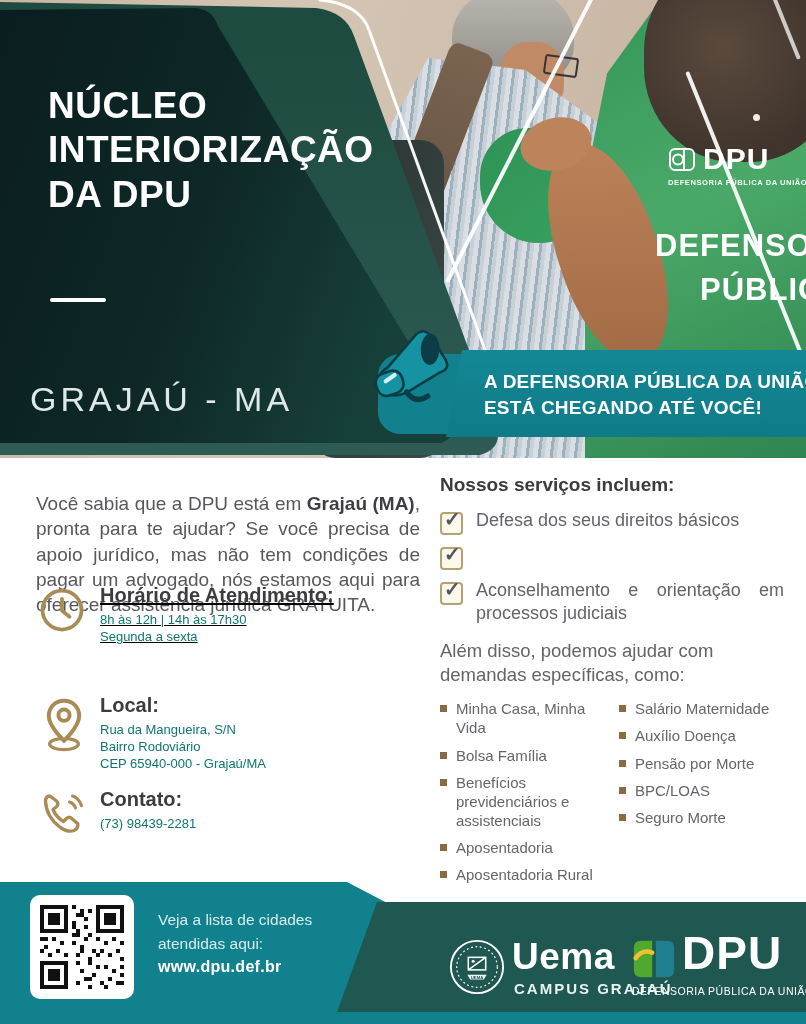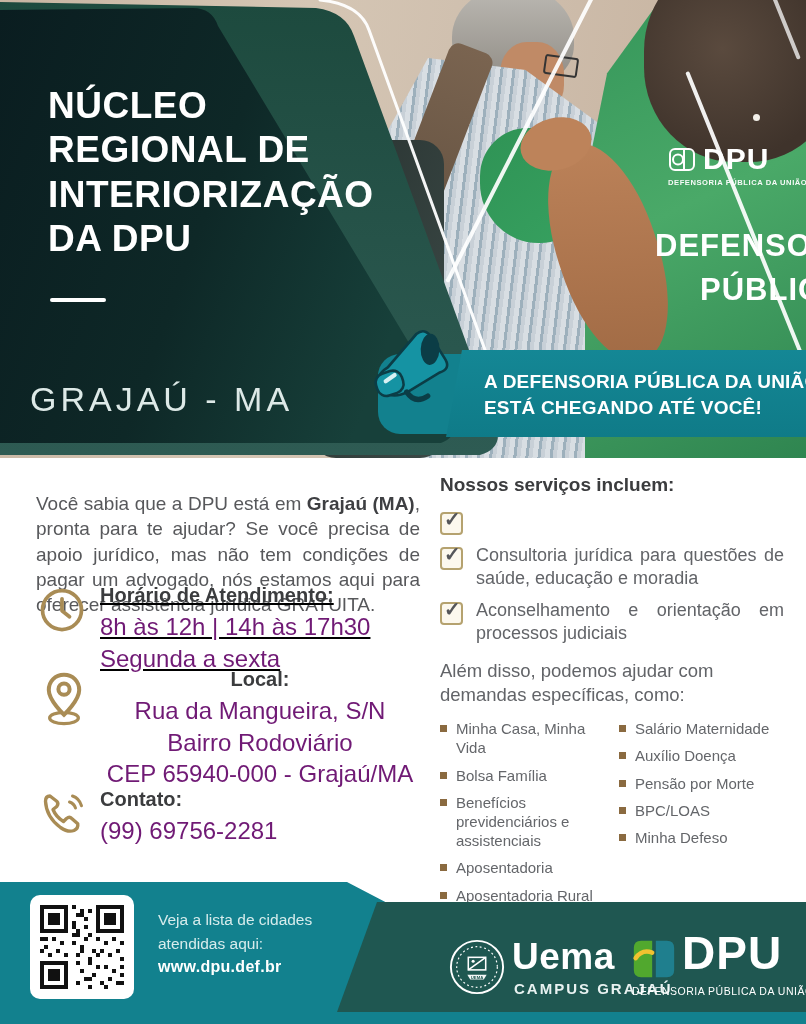--- a/index.html
+++ b/index.html
@@ -67,25 +67,25 @@
   .banner-text{padding:19px 8px 0 48px;color:#fff;font-size:19px;font-weight:800;
      line-height:1.36;letter-spacing:.2px;white-space:nowrap;}
   .megaphone{position:absolute;left:366px;top:326px;z-index:9;}
 
   
   .intro{position:absolute;left:36px;top:472px;width:384px;font-size:19px;color:#57585b;
      line-height:1.33;text-align:justify;}
   .intro b{color:#3e3f42;}
 
   .cblock{position:absolute;left:36px;width:384px;}
-  .cblock-1{top:584px;text-decoration:underline;} .cblock-2{top:668px;text-align:center;} .cblock-3{top:788px;}
+  .cblock-1{top:584px;text-decoration:underline;} .cblock-2{top:694px;} .cblock-3{top:788px;}
   .cicon{position:absolute;left:2px;top:2px;}
   .cbody{margin-left:64px;}
   .ctitle{font-size:20px;font-weight:700;color:#3b3c3e;margin-bottom:4px;}
-  .cline{font-size:24px;color:#701a75;line-height:1.32;}
+  .cline{font-size:13px;color:#0f766e;line-height:1.32;}
 
   .services{position:absolute;left:440px;top:474px;width:344px;}
   .svc-heading{font-size:19px;font-weight:700;color:#3b3c3e;margin-bottom:13px;}
   .svc-row{display:flex;gap:13px;margin-bottom:9px;align-items:flex-start;}
   .checkbox{flex:0 0 auto;width:19px;height:19px;margin-top:3px;border:2px solid #b5a26f;
      background:#fcf8ee;border-radius:4px;position:relative;}
   .checkbox::after{content:"✓";position:absolute;left:2px;top:-7px;font-size:20px;font-weight:700;color:#55565a;}
   .svc-text{font-size:18px;color:#626468;line-height:1.28;text-align:justify;flex:1;}
   .more-intro{font-size:18.5px;color:#626468;line-height:1.3;margin:14px 0 12px 0;}
   .bullet-grid{display:flex;gap:14px;justify-content:flex-end;}
@@ -162,21 +162,20 @@
             <stop offset="1" stop-color="#17403a"></stop>
         </linearGradient>
       </defs>
       <path d="M0 2 L316 8 Q346 12 354 36 L496 424 Q504 448 480 455 L0 455 Z" fill="url(#gOverlay)"></path>
       <path d="M320 0 Q360 4 369 30 L514 430" fill="none" stroke="#ffffff" stroke-width="3" stroke-linecap="round" opacity="0.95"></path>
       <path d="M0 10 L193 8 Q212 8 218 26 L453 416 Q460 436 441 443 L0 443 Z" fill="url(#gCard)"></path>
     </svg>
 
     <div class="title">
       <div>NÚCLEO</div>
-      <div>REGIONAL DE</div>
       <div>INTERIORIZAÇÃO</div>
       <div>DA DPU</div>
     </div>
     <div class="title-underline"></div>
     <div class="subtitle">GRAJAÚ - MA</div>
 
     <div class="banner-tab"></div>
     <div class="banner">
       <div class="banner-text">
         <div>A DEFENSORIA PÚBLICA DA UNIÃO</div>
@@ -223,33 +222,33 @@
   </div>
 
   <div class="cblock cblock-3">
     <svg class="cicon" width="48" height="48" viewBox="0 0 64 64">
       <path d="M16 8 Q10 8 10 15 Q11 36 30 50 Q40 57 48 54 Q54 51 53 45 L45 38 Q42 35 38 38 L34 42 Q24 36 20 26 L25 22 Q28 18 25 15 Z" fill="none" stroke="#a98c55" stroke-width="4.5" stroke-linejoin="round"></path>
       <path d="M42 16 Q48 18 50 24" fill="none" stroke="#a98c55" stroke-width="4" stroke-linecap="round"></path>
       <path d="M46 8 Q55 11 58 21" fill="none" stroke="#a98c55" stroke-width="4" stroke-linecap="round"></path>
     </svg>
     <div class="cbody">
       <div class="ctitle">Contato:</div>
-      <div class="cline">(99) 69756-2281</div>
+      <div class="cline">(73) 98439-2281</div>
     </div>
   </div>
 
   <div class="services">
     <div class="svc-heading">Nossos serviços incluem:</div>
 
     <div class="svc-row">
       <span class="checkbox"></span>
+      <span class="svc-text">Defesa dos seus direitos básicos</span>
     </div>
     <div class="svc-row">
       <span class="checkbox"></span>
-      <span class="svc-text">Consultoria jurídica para questões de saúde, educação e moradia</span>
     </div>
     <div class="svc-row">
       <span class="checkbox"></span>
       <span class="svc-text">Aconselhamento e orientação em processos judiciais</span>
     </div>
 
     <div class="more-intro">Além disso, podemos ajudar com demandas específicas, como:</div>
 
     <div class="bullet-grid">
       <div class="bullet-col">
@@ -286,21 +285,21 @@
         <div class="b-item">
             <span class="sq"></span>
             <span class="b-text">Pensão por Morte</span>
           </div>
         <div class="b-item">
             <span class="sq"></span>
             <span class="b-text">BPC/LOAS</span>
           </div>
         <div class="b-item">
             <span class="sq"></span>
-            <span class="b-text">Minha Defeso</span>
+            <span class="b-text">Seguro Morte</span>
           </div>
       </div>
     </div>
 
     <div class="closing">Compareça à nossa unidade e receba a orientação jurídica que você precisa.</div>
   </div>
 
   <div class="footer">
     <div class="footer-light"></div>
     <div class="footer-dark"></div>

